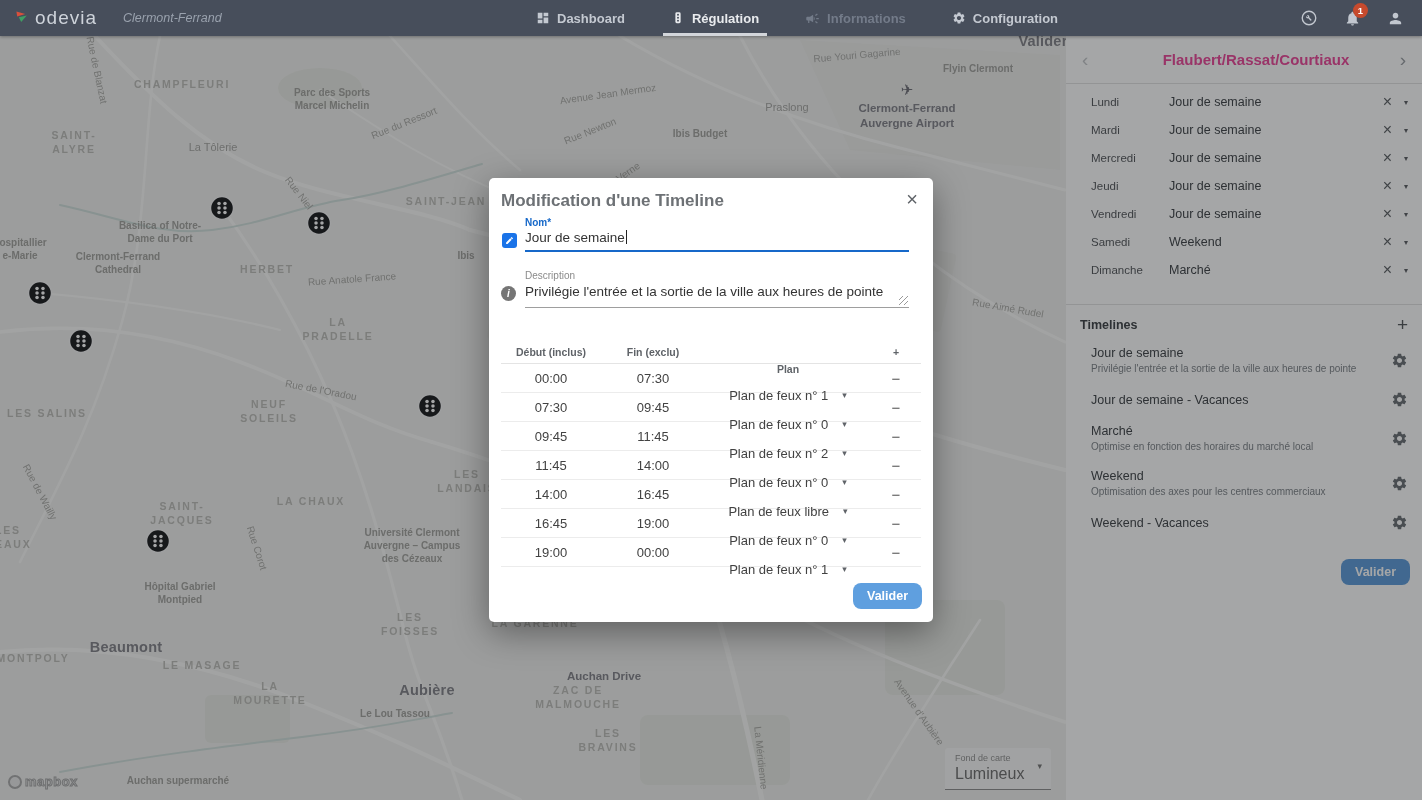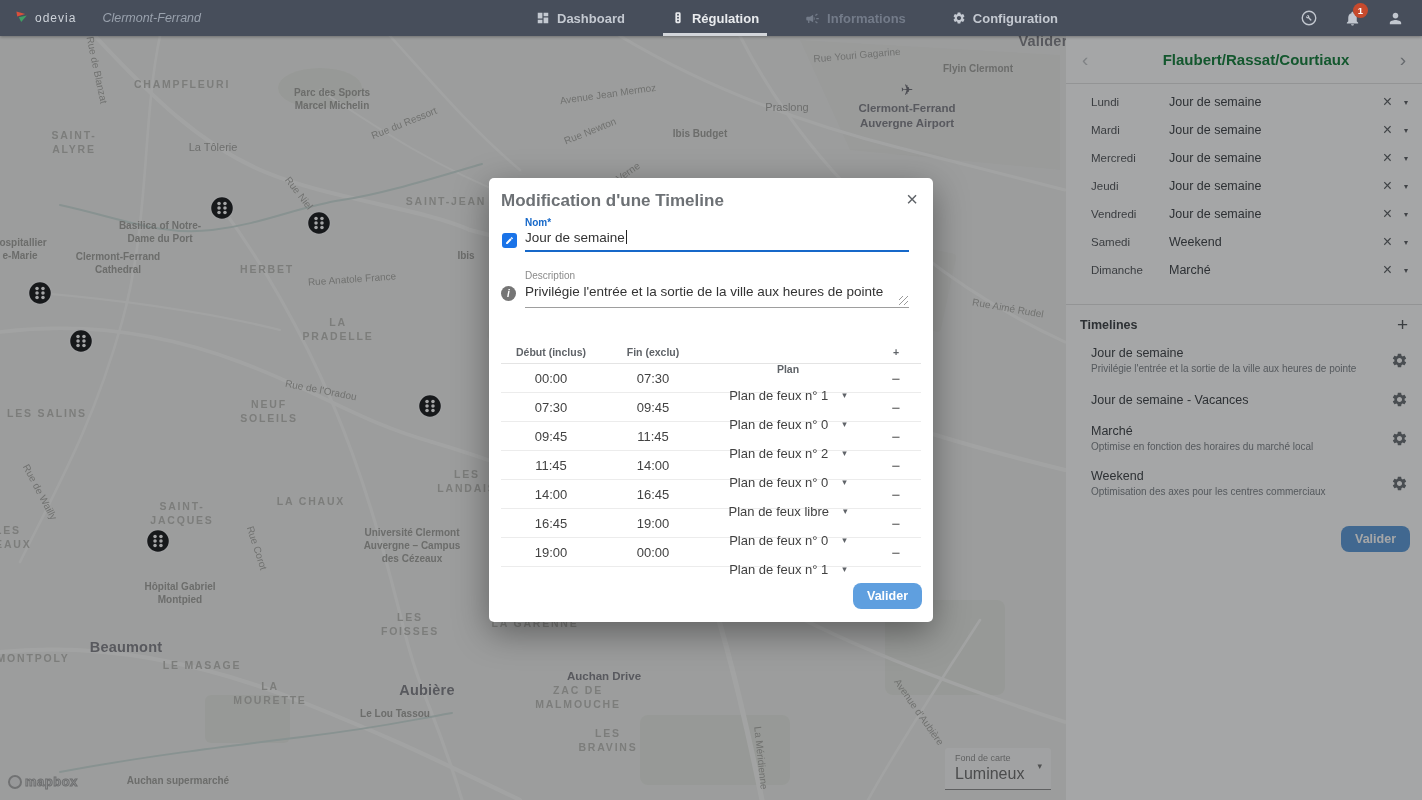--- a/index.html
+++ b/index.html
@@ -3,21 +3,21 @@
 <meta charset="utf-8">
 <style>
   * { box-sizing: border-box; margin: 0; padding: 0; }
   html,body { width:1422px; height:800px; overflow:hidden; }
   body { position:relative; font-family:"Liberation Sans","DejaVu Sans",sans-serif; background:#f1f1ef; }
 
   
   .nav { position:absolute; top:0; left:0; right:0; height:36px; background:#474e5b;
          z-index:40; display:flex; align-items:center; box-shadow:0 1px 3px rgba(0,0,0,.3); }
   .brand { display:flex; align-items:center; margin-left:14px; }
-  .brand-name { font-size:12px; color:#ced3da; letter-spacing:1px; margin-left:5px; }
+  .brand-name { font-size:19px; color:#ced3da; letter-spacing:1px; margin-left:5px; }
   .brand-city { margin-left:26px; font-style:italic; color:#99a1ad; font-size:12.5px; }
   .nav-center { position:absolute; left:528px; top:0; height:100%; display:flex; gap:30px; }
   .nav-item { position:relative; display:flex; align-items:center; gap:7px; padding:0 8px;
               color:#c4c9d1; font-size:13px; font-weight:bold; cursor:pointer; }
   .nav-item.active { color:#e9ebee; }
   .nav-item.active::after { content:""; position:absolute; left:0; right:0; bottom:0; height:3px; background:#d3d6db; }
   .nav-item.disabled { color:#737b89; }
   .nav-item svg { flex:none; }
   .nav-right { position:absolute; right:18px; top:0; height:100%; display:flex; gap:25px; align-items:center; color:#c2c7cf; }
   .nav-icon { position:relative; width:18px; height:18px; display:flex; align-items:center; justify-content:center; cursor:pointer; }
@@ -49,21 +49,21 @@
   .mb-text { font-size:13px; font-weight:bold; letter-spacing:.5px; color:#ececec;
              -webkit-text-stroke:1px #a8a8a8; }
 
   
   .overlay { position:absolute; left:0; right:0; top:36px; bottom:0; background:rgba(18,20,24,.38); z-index:20; }
 
   
   .sidebar { position:absolute; top:36px; left:1066px; right:0; bottom:0; background:#fff; z-index:10; }
   .sb-header { height:48px; border-bottom:1px solid #e2e2e2; display:flex; align-items:center;
                justify-content:space-between; padding:0 16px; }
-  .sb-title { font-size:15px; font-weight:bold; color:#15803d;margin-left:24px; }
+  .sb-title { font-size:15px; font-weight:bold; color:#ec4899;margin-left:24px; }
   .sb-chev { font-size:19px; color:#9a9ea3; cursor:pointer; line-height:1; }
   .sb-chev.dim { color:#c3c6c9; }
   .sb-section-title { padding:16px 14px 8px; font-size:12.5px; font-weight:bold; color:#3f4347; }
   .day-list { padding-top:4px; }
   .day-row { display:flex; align-items:center; height:28px; padding:0 14px 0 25px; }
   .day-label { width:78px; font-size:11.5px; color:#54575b; }
   .day-value { flex:1; font-size:12.5px; color:#3f4347; cursor:pointer; }
   .day-x { font-size:16px; color:#5c6064; margin-right:12px; cursor:pointer; line-height:1; }
   .day-caret { font-size:8px; color:#5c6064; cursor:pointer; }
   .sb-divider { border-top:1px solid #e2e2e2; margin-top:20px; }
@@ -348,20 +348,30 @@
         <div class="tl-left">
           <div class="tl-name">Weekend</div>
           <div class="tl-desc">Optimisation des axes pour les centres commerciaux</div>
         </div>
         <div class="tl-gear">
           <svg width="17" height="17" viewBox="0 0 24 24" fill="currentColor">
             <use href="#gear-sym"></use>
           </svg>
         </div>
       </div>
+      <div class="tl-item">
+        <div class="tl-left">
+          <div class="tl-name">Weekend - Vacances</div>
+        </div>
+        <div class="tl-gear">
+          <svg width="17" height="17" viewBox="0 0 24 24" fill="currentColor">
+            <use href="#gear-sym"></use>
+          </svg>
+        </div>
+      </div>
     </div>
   <div class="sb-actions">
     <button class="btn-blue">Valider</button>
   </div>
 </div>
 
 <div class="overlay"></div>
 
 <div class="modal">
   <div class="m-title">Modification d'une Timeline</div>

